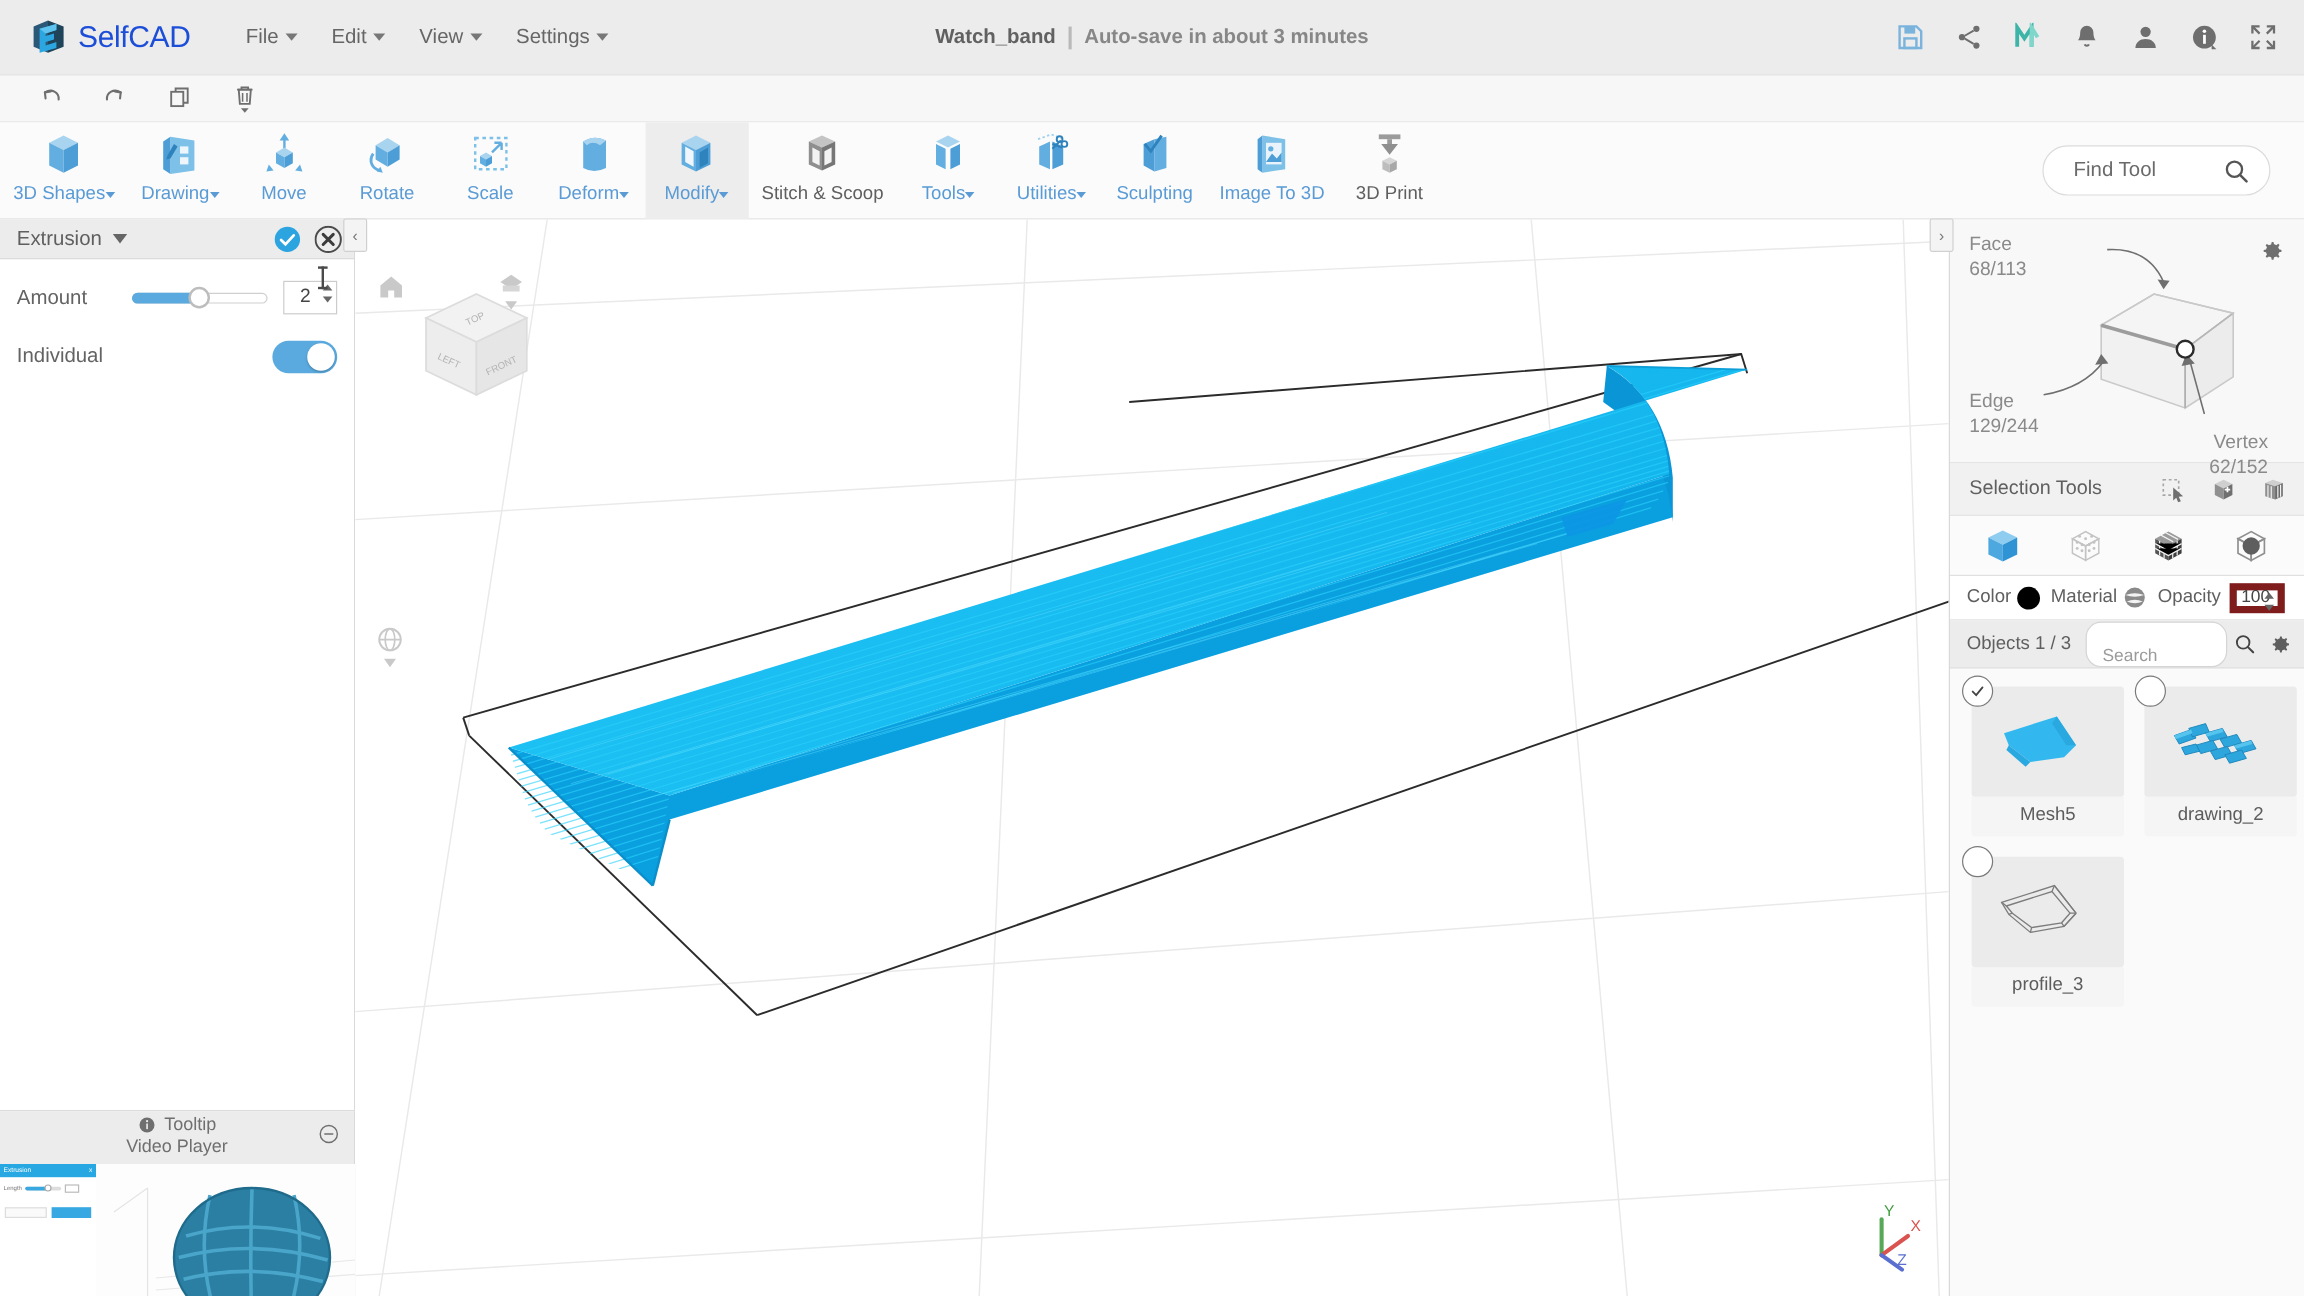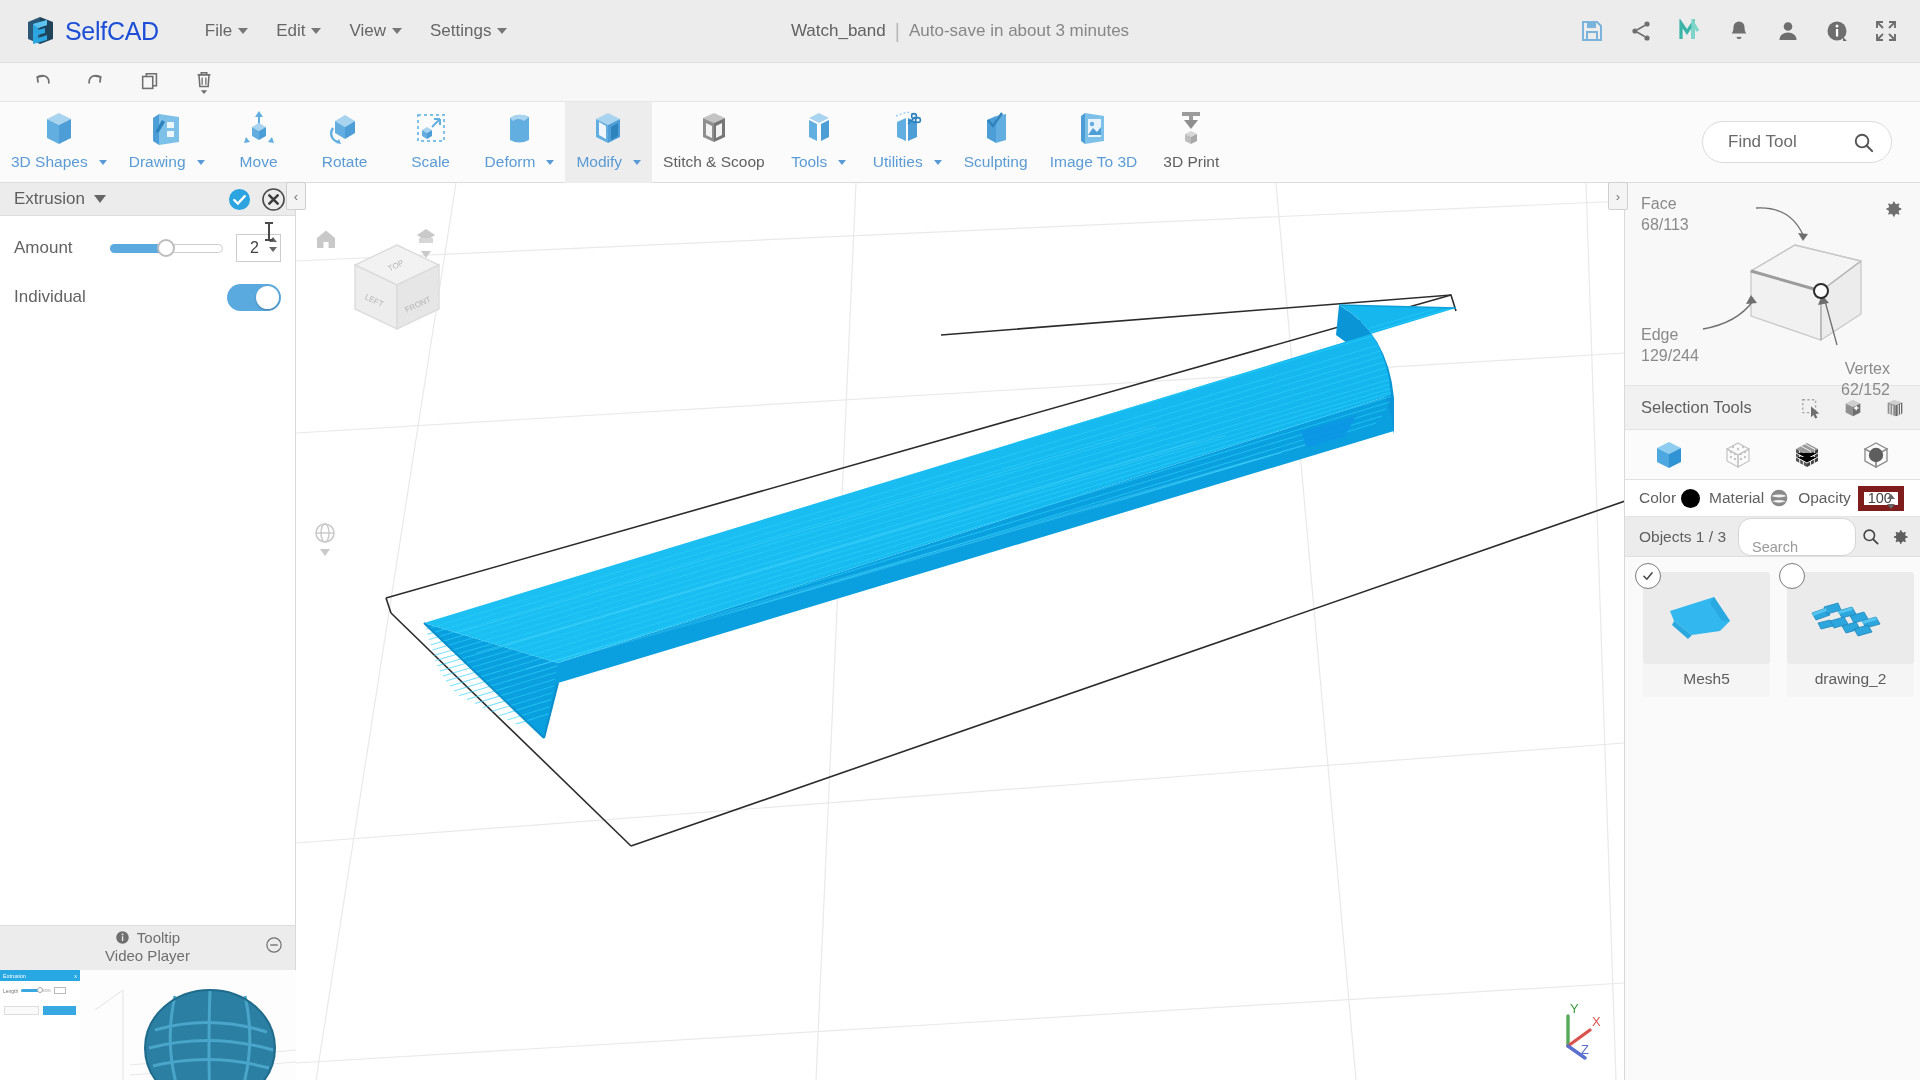--- a/index.html
+++ b/index.html
@@ -24,21 +24,21 @@
   .menu-item {
     font-size: 17px; color: #666; padding: 6px 14px; cursor: pointer;
     display: flex; align-items: center; gap: 6px;
   }
   .caret-d {
     width: 0; height: 0; border-left: 5px solid transparent;
     border-right: 5px solid transparent; border-top: 6px solid #777;
   }
   .title-block {
     position: absolute; left: 50%; transform: translateX(-50%);
-    display: flex; align-items: center; gap: 0; white-space: nowrap;
+    display: flex; align-items: center; gap: 0; white-space: nowrap; font-weight: bold;
   }
   .proj-title { font-size: 17px; color: #616161; }
   .title-sep { color: #b9b9b9; font-size: 20px; margin: 0 9px; }
   .autosave { font-size: 17px; color: #878787; }
   .top-icons {
     position: absolute; right: 22px; display: flex; align-items: center; gap: 25px;
   }
   .top-icons .ic { width: 24px; height: 24px; cursor: pointer; display:block; }
 
   
@@ -66,21 +66,21 @@
   }
   .rib-item {
     height: 81px; min-width: 86px; padding: 5px 11px 0;
     display: flex; flex-direction: column; align-items: center; cursor: pointer;
     position: relative;
   }
   .rib-item.active { background: #ededed; }
   .rib-icon { height: 44px; display: flex; align-items: center; justify-content: center; }
   .rib-label {
     font-size: 15.5px; color: #5a9bd5; margin-top: 2px;
-    display: flex; align-items: center; gap: 11px; white-space: nowrap; text-align: right;
+    display: flex; align-items: center; gap: 0; white-space: nowrap; text-align: right;
   }
   .rib-item.gray .rib-label { color: #5f5f5f; }
   .caret-s {
     width: 0; height: 0; border-left: 4.5px solid transparent;
     border-right: 4.5px solid transparent; border-top: 5.5px solid #5a9bd5;
   }
   .findtool {
     position: absolute; right: 28px; top: 19px;
     width: 190px; height: 42px; border: 1px solid #dcdcdc; border-radius: 21px;
     background: #fff; display: flex; align-items: center; cursor: pointer;
@@ -992,16 +992,30 @@
             <g fill="#55c4ef">
               <path d="M16 30 L30 25 L31 28 L17 33 Z"></path>
               <path d="M42 28 L56 24 L57 27 L43 31 Z"></path>
               <path d="M66 38 L80 34 L81 37 L67 41 Z"></path>
             </g>
           </svg>
         </div>
         <div class="objname">drawing_2</div>
       </div>
 
+      <div class="objcard">
+        <div class="objthumb">
+          <div class="objcheck"></div>
+          <svg width="110" height="70" viewBox="0 0 110 70">
+            <g fill="none" stroke="#7d7d7d" stroke-width="1.1">
+              <path d="M16 27 L60 13 L78 36 L68 47 L40 52 L22 37 Z"></path>
+              <path d="M20 30 L58 18 L73 36 L66 44 L41 48 L25 36 Z"></path>
+              <path d="M16 27 L20 30 M60 13 L58 18 M78 36 L73 36 M68 47 L66 44 M40 52 L41 48 M22 37 L25 36"></path>
+              <path d="M60 13 L78 36 M68 47 L78 36"></path>
+            </g>
+          </svg>
+        </div>
+        <div class="objname">profile_3</div>
+      </div>
     </div>
   </div>
 
 </div>
 
 </body></html>

